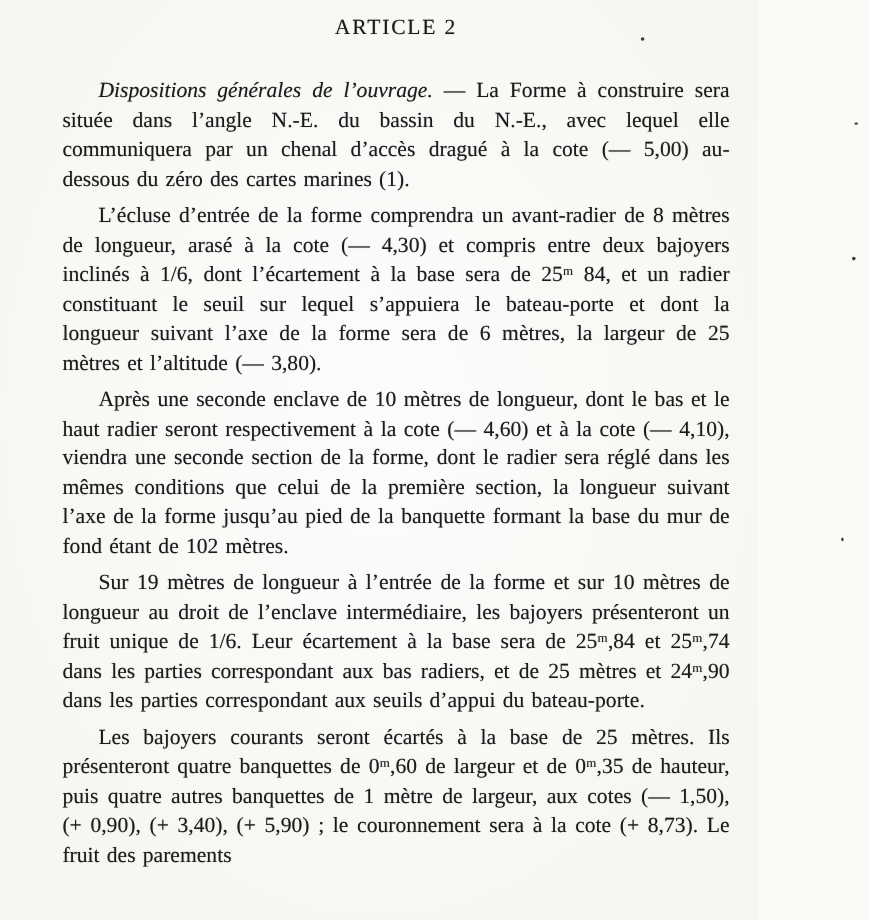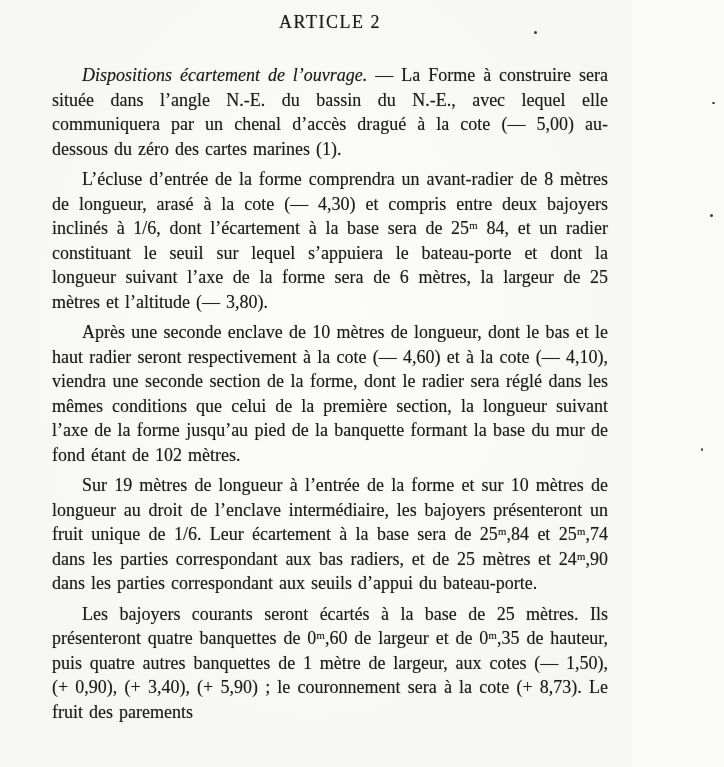--- a/index.html
+++ b/index.html
@@ -50,21 +50,21 @@
     border-radius: 50%;
   }
 </style>
 </head>
 <body>
 
 <div class="page">
 
   <h1 class="heading">ARTICLE 2</h1>
 
-  <p class="para"><span class="lead">Dispositions écartement de l’ouvrage.</span><span> — La Forme à construire sera située dans l’angle N.-E. du bassin du N.-E., avec lequel elle communiquera par un chenal d’accès dragué à la cote (— 5,00) au-dessous du zéro des cartes marines (1).</span></p>
+  <p class="para"><span class="lead">Dispositions générales de l’ouvrage.</span><span> — La Forme à construire sera située dans l’angle N.-E. du bassin du N.-E., avec lequel elle communiquera par un chenal d’accès dragué à la cote (— 5,00) au-dessous du zéro des cartes marines (1).</span></p>
 
   <p class="para">L’écluse d’entrée de la forme comprendra un avant-radier de 8 mètres de longueur, arasé à la cote (— 4,30) et compris entre deux bajoyers inclinés à 1/6, dont l’écartement à la base sera de 25ᵐ 84, et un radier constituant le seuil sur lequel s’appuiera le bateau-porte et dont la longueur suivant l’axe de la forme sera de 6 mètres, la largeur de 25 mètres et l’altitude (— 3,80).</p>
 
 
   <p class="para">Après une seconde enclave de 10 mètres de longueur, dont le bas et le haut radier seront respectivement à la cote (— 4,60) et à la cote (— 4,10), viendra une seconde section de la forme, dont le radier sera réglé dans les mêmes conditions que celui de la première section, la longueur suivant l’axe de la forme jusqu’au pied de la banquette formant la base du mur de fond étant de 102 mètres.</p>
 
   <p class="para">Sur 19 mètres de longueur à l’entrée de la forme et sur 10 mètres de longueur au droit de l’enclave intermédiaire, les bajoyers présenteront un fruit unique de 1/6. Leur écartement à la base sera de 25ᵐ,84 et 25ᵐ,74 dans les parties correspondant aux bas radiers, et de 25 mètres et 24ᵐ,90 dans les parties correspondant aux seuils d’appui du bateau-porte.</p>
 
   <p class="para">Les bajoyers courants seront écartés à la base de 25 mètres. Ils présenteront quatre banquettes de 0ᵐ,60 de largeur et de 0ᵐ,35 de hauteur, puis quatre autres banquettes de 1 mètre de largeur, aux cotes (— 1,50), (+ 0,90), (+ 3,40), (+ 5,90) ; le couronnement sera à la cote (+ 8,73). Le fruit des parements</p>
 

